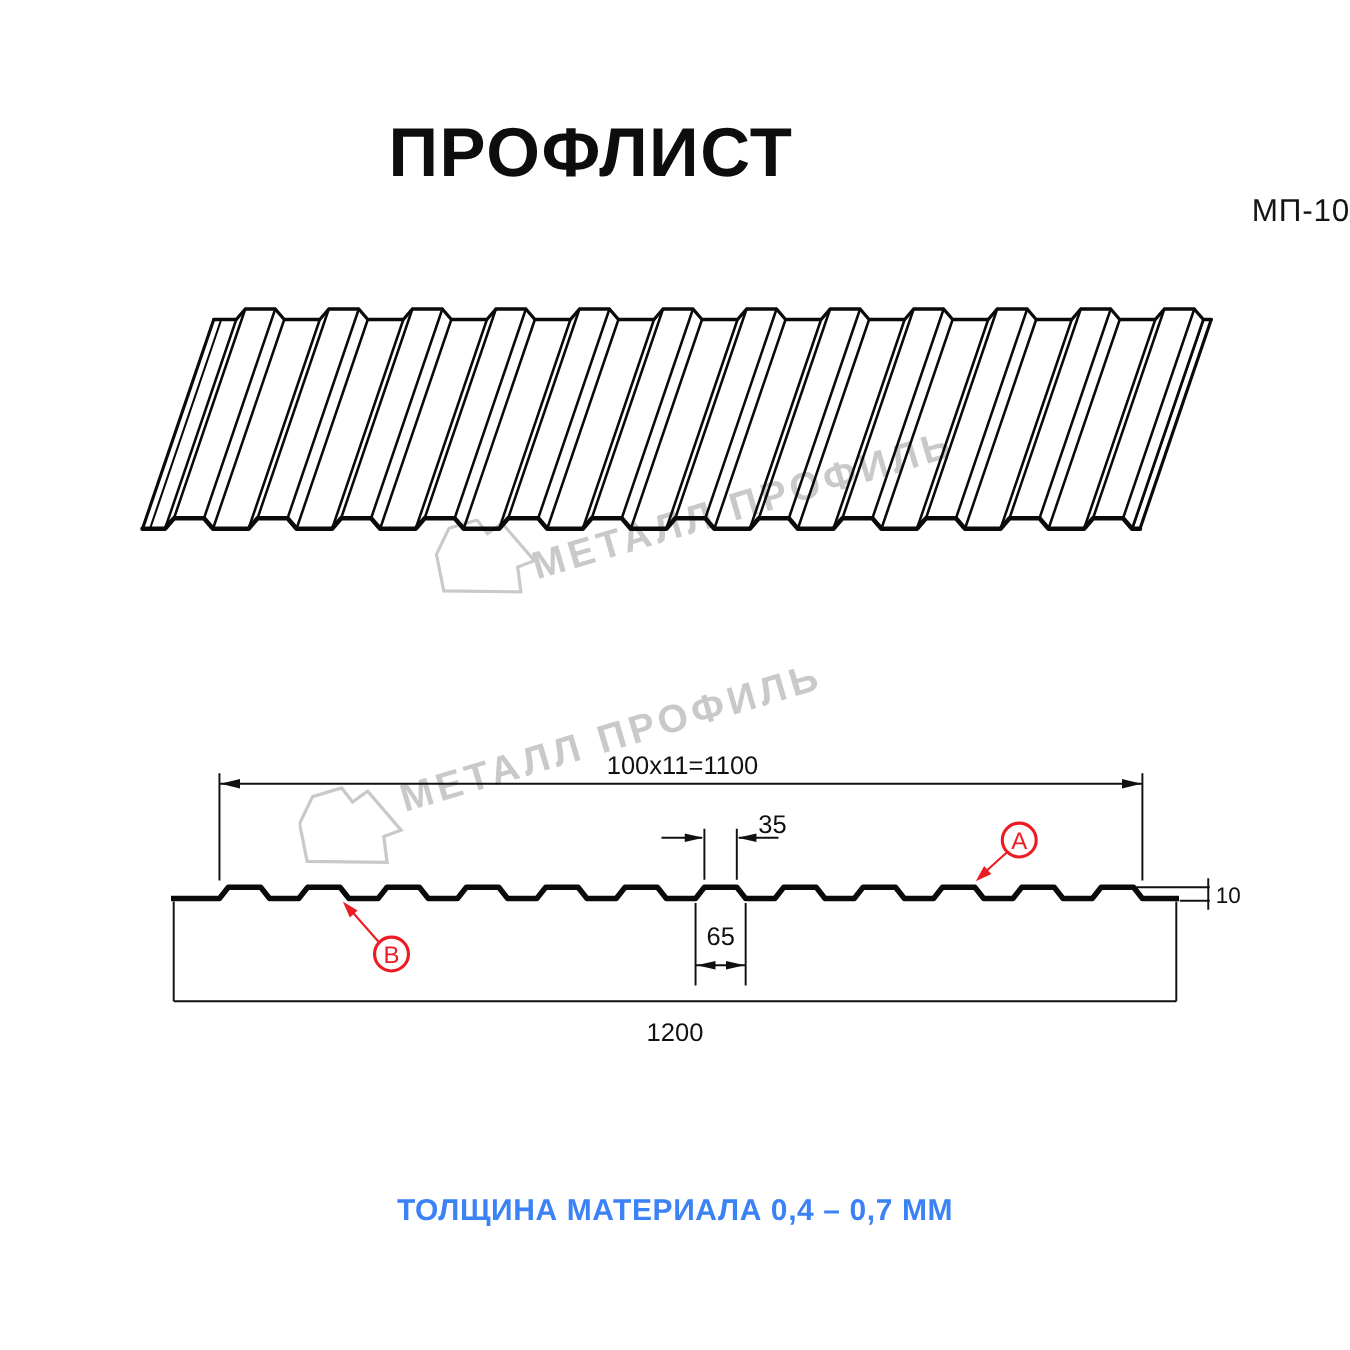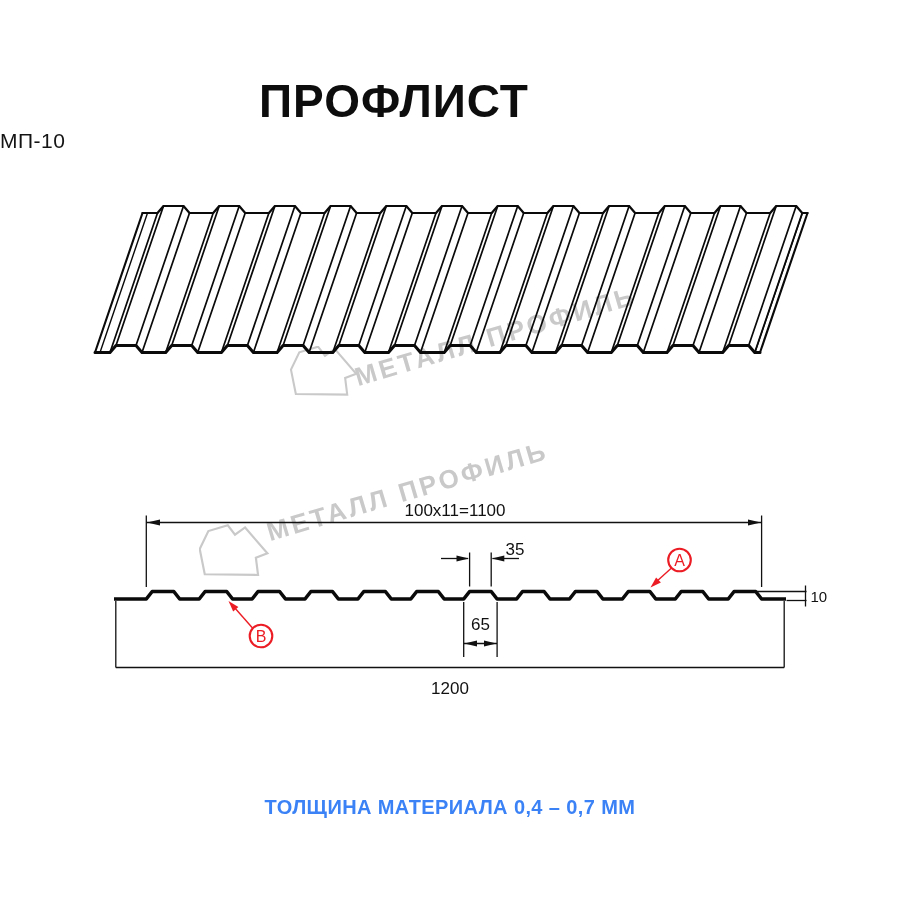--- a/index.html
+++ b/index.html
@@ -5,21 +5,21 @@
   html,body{margin:0;padding:0;}
   body{
     width:900px;height:900px;position:relative;background:#ffffff;overflow:hidden;
     font-family:"Liberation Sans", sans-serif;
   }
   .page-title{
     position:absolute;left:0;top:74px;width:788px;text-align:center;
     font-size:46px;font-weight:800;letter-spacing:1px;color:#0d0d0d;
   }
   .page-subtitle{
-    position:absolute;left:0;top:129px;width:900px;text-align:left;
+    position:absolute;left:0;top:129px;width:900px;text-align:right;
     font-size:21px;font-weight:500;letter-spacing:0.5px;color:#141414;
   }
   .thickness-note{
     position:absolute;left:50%;top:796px;transform:translateX(-50%);
     font-size:20px;font-weight:600;letter-spacing:0.4px;color:#3b82f6;white-space:nowrap;
   }
   .wm-text{
     position:absolute;white-space:nowrap;
     font-size:26px;font-weight:700;letter-spacing:3px;
     transform:rotate(-16.5deg);transform-origin:0 100%;

